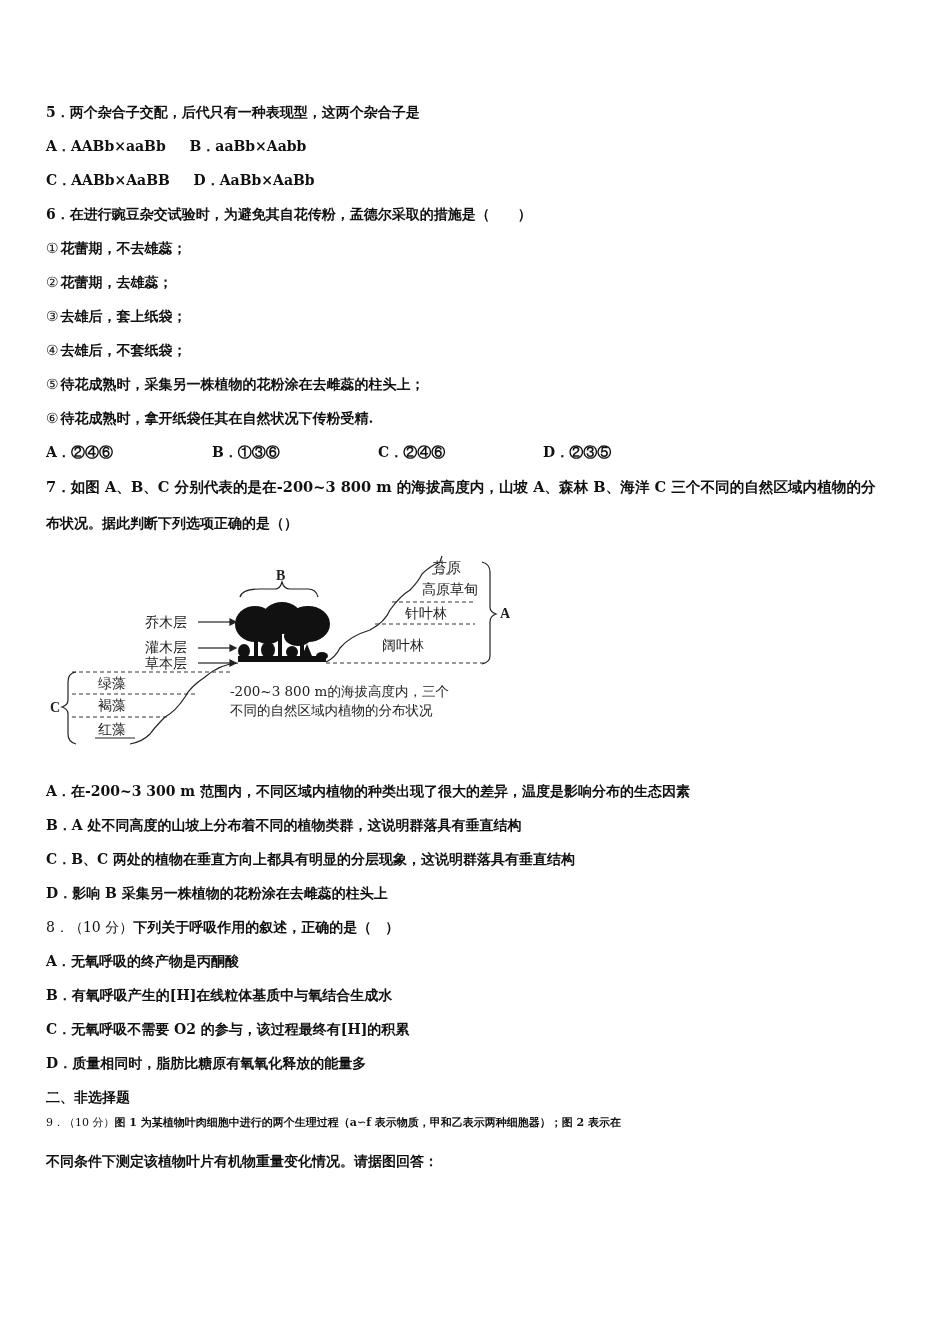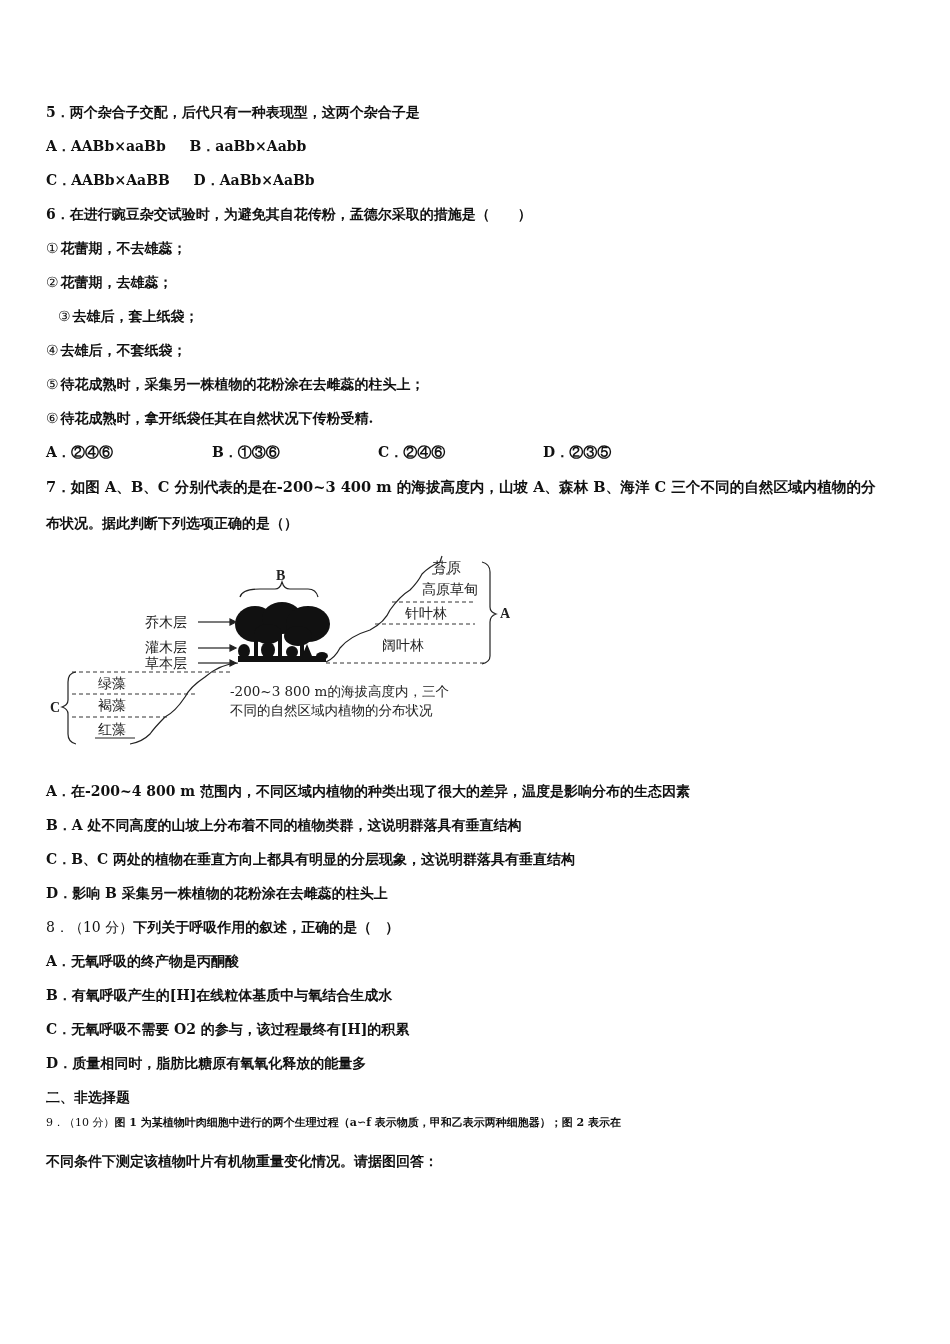--- a/index.html
+++ b/index.html
@@ -41,33 +41,33 @@
   <span><span>C．</span><span>AABb×AaBB</span></span>
   <span style="display:inline-block;width:14px;"></span>
   <span><span>D．</span><span>AaBb×AaBb</span></span>
 </div>
 
 <div class="line" style="top:204px;">
   <span>6．在进行豌豆杂交试验时，为避免其自花传粉，孟德尔采取的措施是（　　）</span>
 </div>
 <div class="line" style="top:238px;"><span class="circ">①</span><span>花蕾期，不去雄蕊；</span></div>
 <div class="line" style="top:272px;"><span class="circ">②</span><span>花蕾期，去雄蕊；</span></div>
-<div class="line" style="top:306px;margin-left:12px;"><span class="circ">③</span><span>去雄后，套上纸袋；</span></div>
+<div class="line" style="top:306px;"><span class="circ">③</span><span>去雄后，套上纸袋；</span></div>
 <div class="line" style="top:340px;"><span class="circ">④</span><span>去雄后，不套纸袋；</span></div>
 <div class="line" style="top:374px;"><span class="circ">⑤</span><span>待花成熟时，采集另一株植物的花粉涂在去雌蕊的柱头上；</span></div>
 <div class="line" style="top:408px;"><span class="circ">⑥</span><span>待花成熟时，拿开纸袋任其在自然状况下传粉受精.</span></div>
 <div class="line" style="top:442px;">
   <span style="position:absolute;left:0;"><span>A．</span><span>②④⑥</span></span>
   <span style="position:absolute;left:166px;"><span>B．</span><span>①③⑥</span></span>
   <span style="position:absolute;left:332px;"><span>C．</span><span>②④⑥</span></span>
   <span style="position:absolute;left:497px;"><span>D．</span><span>②③⑤</span></span>
 </div>
 
 <div class="line" style="top:477px; font-size:14.6px;">
-  <span>7．如图 A、B、C 分别代表的是在-200~3 400 m 的海拔高度内，山坡 A、森林 B、海洋 C 三个不同的自然区域内植物的分</span>
+  <span>7．如图 A、B、C 分别代表的是在-200~3 800 m 的海拔高度内，山坡 A、森林 B、海洋 C 三个不同的自然区域内植物的分</span>
 </div>
 <div class="line" style="top:513px;">
   <span>布状况。据此判断下列选项正确的是（）</span>
 </div>
 
 <div class="figure">
   <svg viewBox="0 0 470 200" xmlns="http://www.w3.org/2000/svg">
 
     <path d="M190,45 Q192,37 210,37 L225,37 Q230,37 232,30 Q234,37 240,37 L258,37 Q266,37 268,45" fill="none" stroke="#222" stroke-width="1.2"></path>
     <text class="fig-letter" x="226" y="28"><tspan>B</tspan></text>
@@ -137,21 +137,21 @@
       <text class="fig-text" x="48" y="182"><tspan>红藻</tspan></text>
     </g>
 
     <g>
       <text class="fig-text" x="180" y="144" style="font-size:13.5px;"><tspan>-200~3 800 m的海拔高度内，三个</tspan></text>
       <text class="fig-text" x="180" y="163" style="font-size:13.5px;"><tspan>不同的自然区域内植物的分布状况</tspan></text>
     </g>
   </svg>
 </div>
 
-<div class="line" style="top:781px;"><span>A．</span><span>在-200~4 800 m 范围内，不同区域内植物的种类出现了很大的差异，温度是影响分布的生态因素</span></div>
+<div class="line" style="top:781px;"><span>A．</span><span>在-200~3 300 m 范围内，不同区域内植物的种类出现了很大的差异，温度是影响分布的生态因素</span></div>
 <div class="line" style="top:815px;"><span>B．</span><span>A 处不同高度的山坡上分布着不同的植物类群，这说明群落具有垂直结构</span></div>
 <div class="line" style="top:849px;"><span>C．</span><span>B、C 两处的植物在垂直方向上都具有明显的分层现象，这说明群落具有垂直结构</span></div>
 <div class="line" style="top:883px;"><span>D．</span><span>影响 B 采集另一株植物的花粉涂在去雌蕊的柱头上</span></div>
 
 <div class="line" style="top:917px;">
   <span class="num">8．</span><span class="num">（10 分）</span><span>下列关于呼吸作用的叙述，正确的是（　）</span>
 </div>
 <div class="line" style="top:951px;"><span>A．</span><span>无氧呼吸的终产物是丙酮酸</span></div>
 <div class="line" style="top:985px;"><span>B．</span><span>有氧呼吸产生的[H]在线粒体基质中与氧结合生成水</span></div>
 <div class="line" style="top:1019px;"><span>C．</span><span>无氧呼吸不需要 O2 的参与，该过程最终有[H]的积累</span></div>

